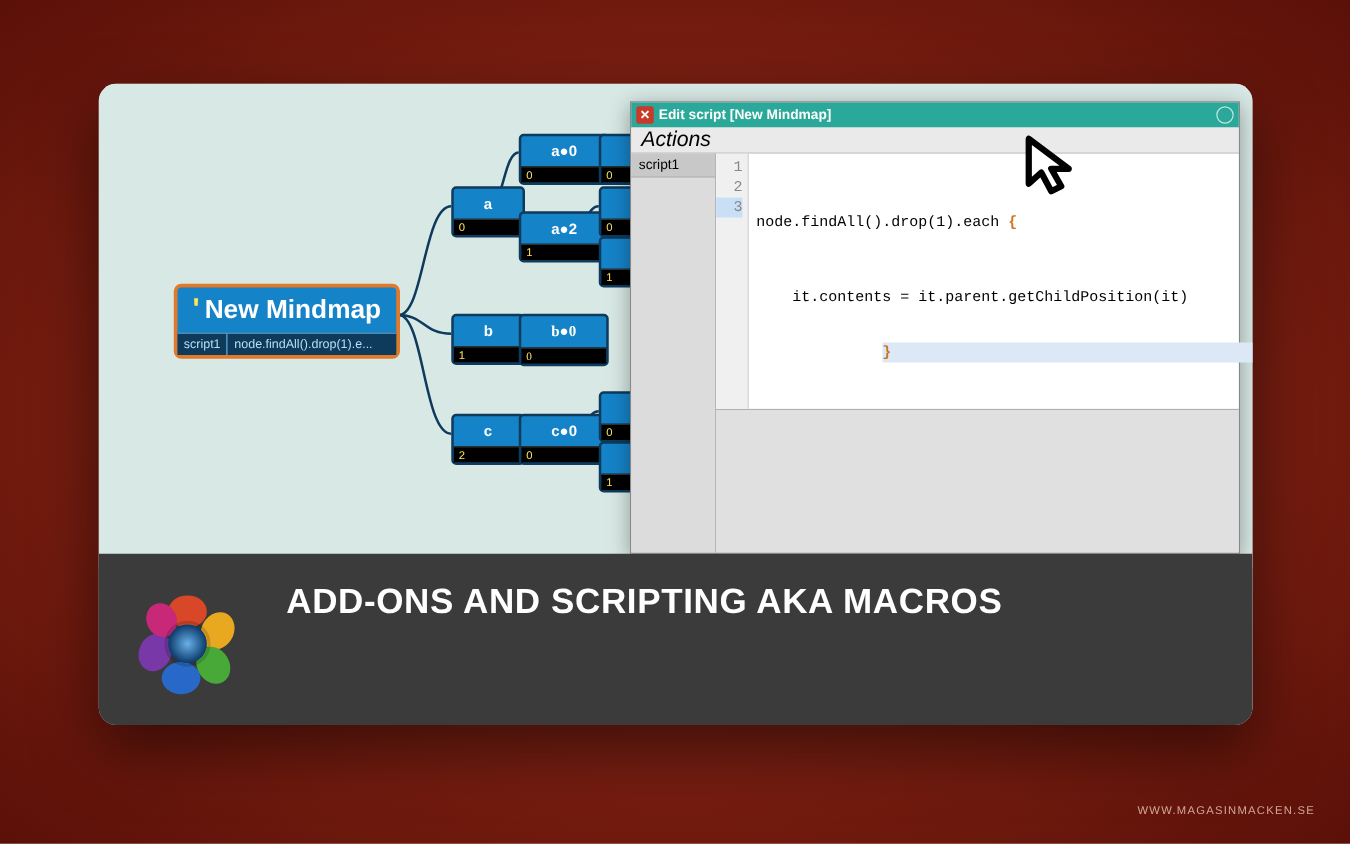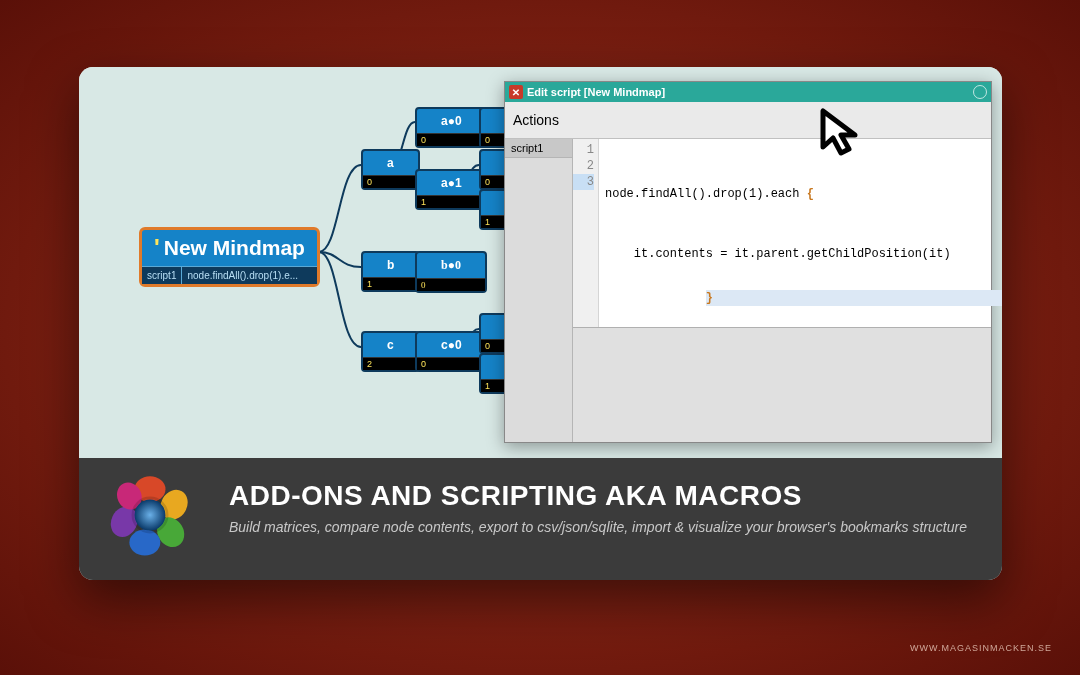--- a/index.html
+++ b/index.html
@@ -20,21 +20,21 @@
   box-shadow: 0 20px 50px rgba(0,0,0,0.5);
   background: #d8e8e5;
 }
 .mindmap-area {
   position: absolute;
   left: 0; top: 0; right: 0; height: 388px;
   background: #d8e8e5;
 }
 .banner {
   position: absolute;
-  left: 0; bottom: 0; right: 0; height: 122px;
+  left: 0; bottom: 0; right: 0; height: 137px;
   background: #3b3b3b;
   padding: 22px 34px 18px 150px;
   color: #fff;
 }
 .banner h1 {
   font-size: 28px;
   font-weight: 800;
   letter-spacing: 0.5px;
   color: #fff;
   font-family: Arial, sans-serif;
@@ -151,23 +151,24 @@
   flex: 1;
 }
 .titlebar .max {
   width: 14px; height: 14px;
   border: 1px solid #fff;
   border-radius: 7px;
   opacity: 0.7;
 }
 .menubar {
   background: #eaeaea;
-  padding: 10px 8px;
-  font-size: 14px;
+  padding: 0 8px;
+  font-size: 17px;
   border-bottom: 1px solid #c0c0c0;
+  font-style: italic;
 }
 .editor-body {
   flex: 1;
   display: flex;
   min-height: 0;
 }
 .sidebar {
   width: 68px;
   background: #dcdcdc;
   border-right: 1px solid #b5b5b5;
@@ -288,21 +289,21 @@
     <div class="mnode" style="left:282px; top:264px;">
       <div class="lbl">c</div>
       <div class="detail">2</div>
     </div>
 
     <div class="mnode" style="left:336px; top:40px;">
       <div class="lbl">a●0</div>
       <div class="detail">0</div>
     </div>
     <div class="mnode" style="left:336px; top:102px;">
-      <div class="lbl">a●1</div>
+      <div class="lbl">a●2</div>
       <div class="detail">1</div>
     </div>
     <div class="mnode" style="left:336px; top:184px;font-family:Liberation Serif, serif;">
       <div class="lbl">b●0</div>
       <div class="detail">0</div>
     </div>
     <div class="mnode" style="left:336px; top:264px;">
       <div class="lbl">c●0</div>
       <div class="detail">0</div>
     </div>
@@ -356,21 +357,20 @@
           </div>
           <div class="status-split"></div>
         </div>
       </div>
     </div>
 
   </div>
 
   <div class="banner">
     <h1>ADD-ONS AND SCRIPTING AKA MACROS</h1>
-    <p>Build matrices, compare node contents, export to csv/json/sqlite, import &amp; visualize your browser's bookmarks structure</p>
   </div>
 
   <svg class="logo" viewBox="0 0 100 100">
     <defs>
       <radialGradient id="gc" cx="50%" cy="50%" r="50%">
         <stop offset="0%" stop-color="#6ab0e8"></stop>
         <stop offset="100%" stop-color="#0a3a6a"></stop>
       </radialGradient>
     </defs>
     <circle cx="50" cy="50" r="18" fill="url(#gc)"></circle>

